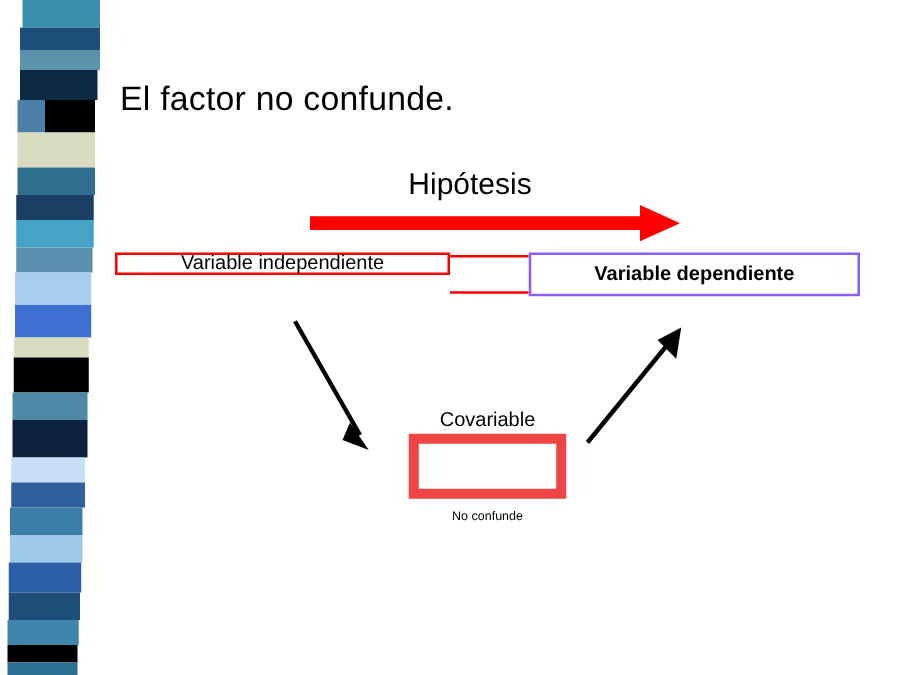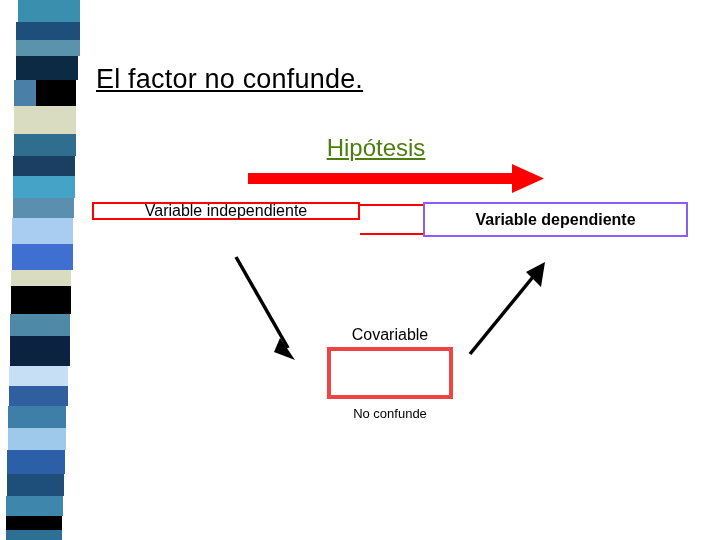--- a/index.html
+++ b/index.html
@@ -37,31 +37,29 @@
 
   
   #title {
     position: absolute;
     left: 96px;
     top: 64px;
     width: 560px;
     font-size: 27px;
     color: #000000;
     letter-spacing: 0.2px;
-    text-decoration: underline;
   }
   #subtitle {
     position: absolute;
     left: 96px;
     top: 134px;
     width: 560px;
     text-align: center;
     font-size: 24px;
-    color: #4d7c0f;
-    text-decoration: underline;
+    color: #000000;
   }
 
   
   .box {
     position: absolute;
     box-sizing: border-box;
     background: #ffffff;
     display: flex;
     flex-direction: column;
     align-items: center;
@@ -92,26 +90,26 @@
     height: 31px;
     border: 2px solid #ff0000;
     border-left: none;
     border-right: none;
   }
   #box-covariable {
     left: 327px;
     top: 347px;
     width: 126px;
     height: 52px;
-    border: 4px solid #ef4444;
+    border: 8px solid #ef4444;
     font-size: 16px;
     gap: 48px;
   }
   #box-covariable .sub {
-    font-size: 13px;
+    font-size: 10px;
     margin-top: 14px;
   }
 
   
   #arrows {
     position: absolute;
     left: 0; top: 0;
     width: 720px;
     height: 540px;
     pointer-events: none;

